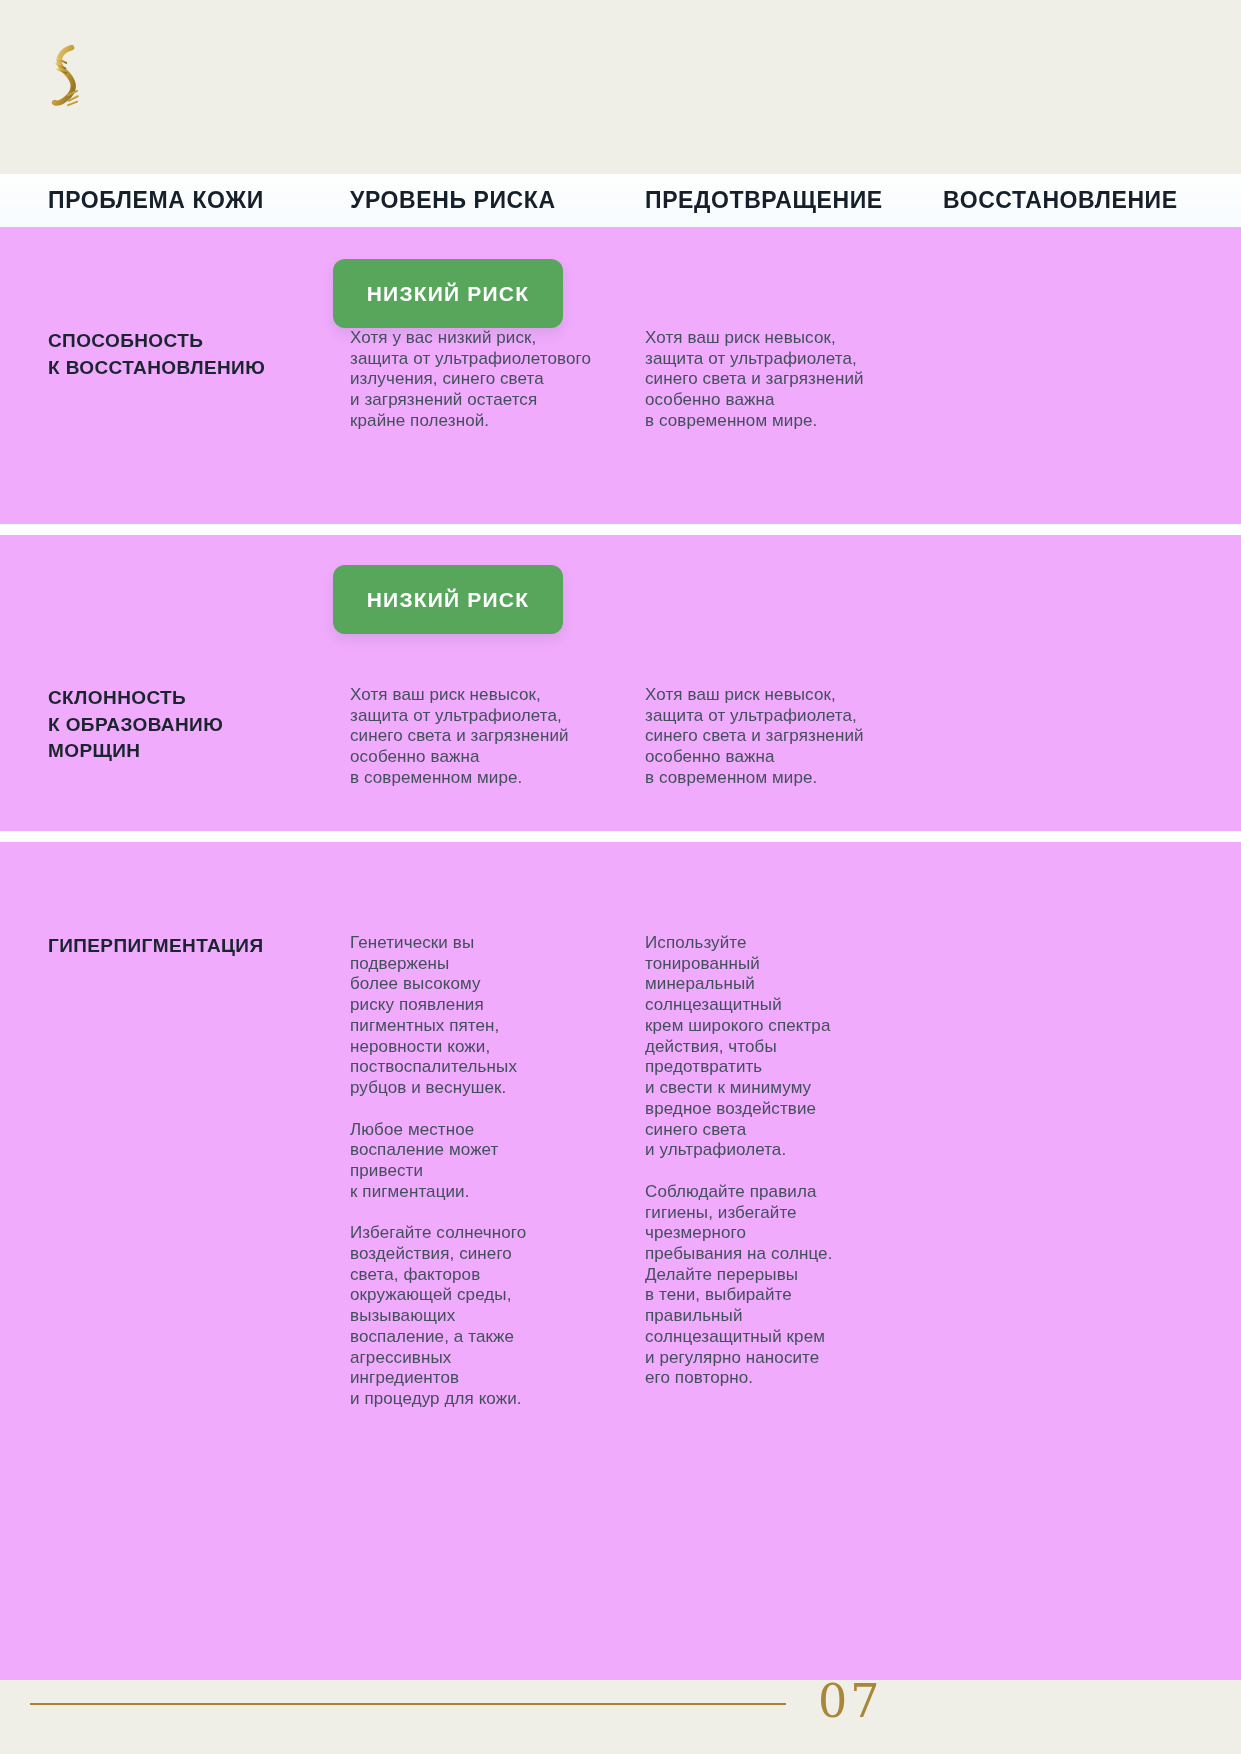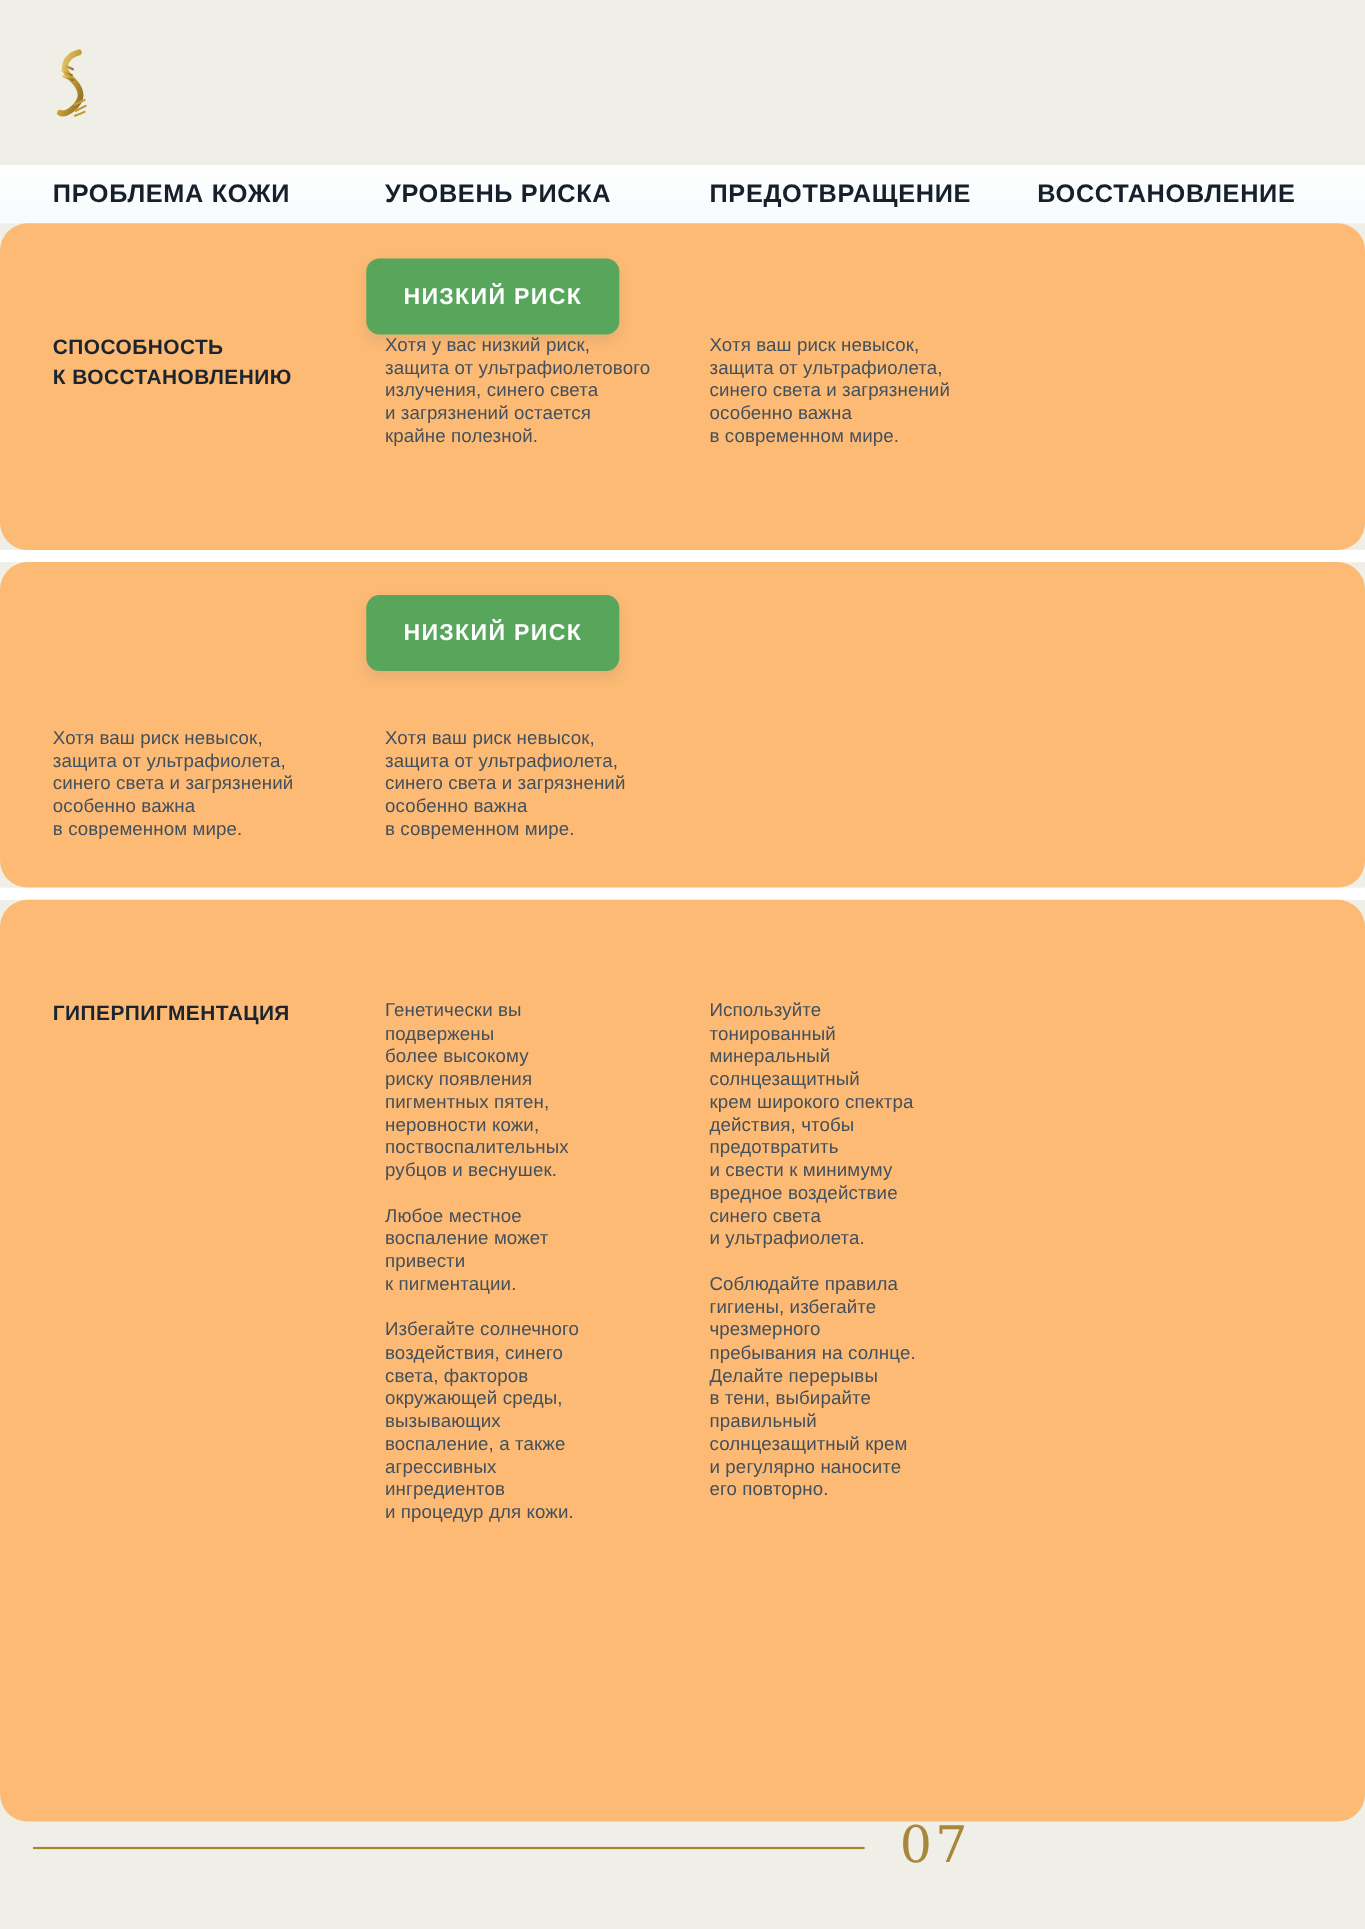--- a/index.html
+++ b/index.html
@@ -16,28 +16,29 @@
   .logo { position:absolute; left:50px; top:44px; width:36px; height:72px; }
 
   
   .header-band {
     height:53px;
     background:linear-gradient(180deg,#fefefe 0%,#f7fbfd 100%);
     display:grid;
     grid-template-columns:302px 295px 298px 250px;
     padding-left:48px;
     align-items:center;
+    margin-top:24px;
   }
   .header-cell {
     font-size:23px; font-weight:700; color:#15202a; letter-spacing:0.6px;
     white-space:nowrap;
   }
 
   
-  .card { background:#fdba74; box-sizing:border-box;border-radius:25px; }
+  .card { background:#f0abfc; box-sizing:border-box; }
   .card.c1 { height:297px; padding-top:32px; }
   .card.c2 { height:296px; padding-top:30px; }
   .card.c3 { height:838px; padding-top:36px; }
   .gap { height:11px; background:#ffffff; }
 
   .badge-row { padding-left:333px; }
   .badge {
     width:230px; height:69px; border-radius:12px;
     display:flex; align-items:center; justify-content:center;
     color:#ffffff; font-size:21px; font-weight:700; letter-spacing:1.2px;
@@ -131,20 +132,23 @@
     </div>
   </section>
 
   <div class="gap"></div>
 
   <section class="card c2">
     <div class="badge-row">
       <div class="badge low" style="background: rgb(88, 165, 92);">НИЗКИЙ РИСК</div>
     </div>
     <div class="content">
+      <div class="row-title">СКЛОННОСТЬ
+К ОБРАЗОВАНИЮ
+МОРЩИН</div>
       <div class="cell-text">Хотя ваш риск невысок,
 защита от ультрафиолета,
 синего света и загрязнений
 особенно важна
 в современном мире.</div>
       <div class="cell-text">Хотя ваш риск невысок,
 защита от ультрафиолета,
 синего света и загрязнений
 особенно важна
 в современном мире.</div>

